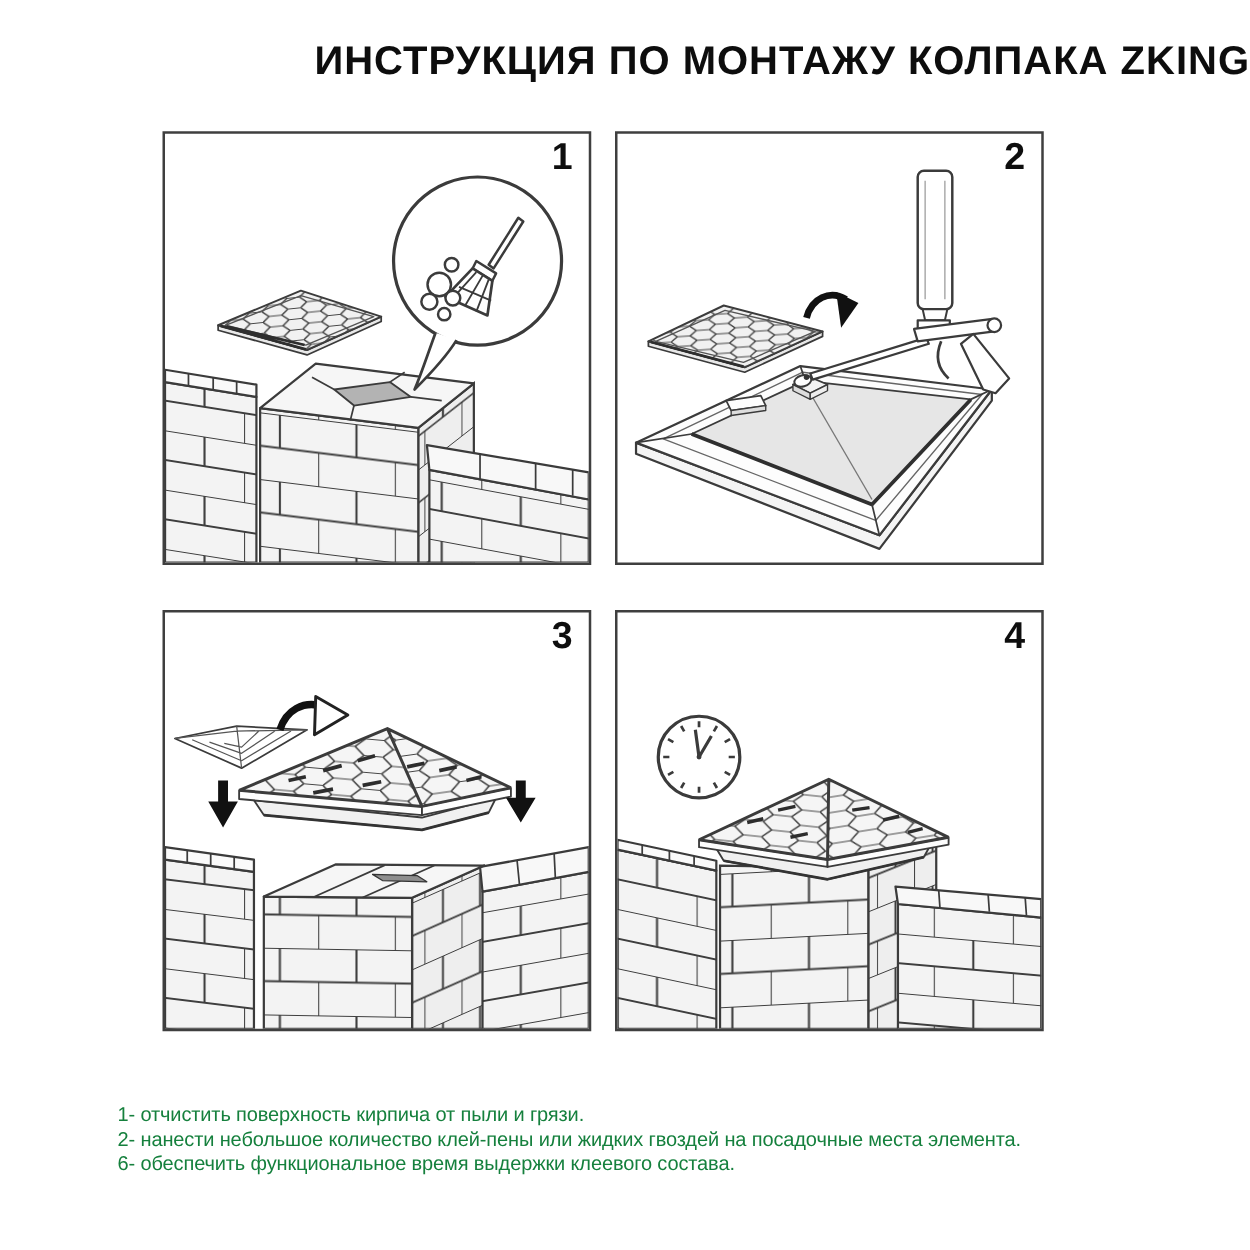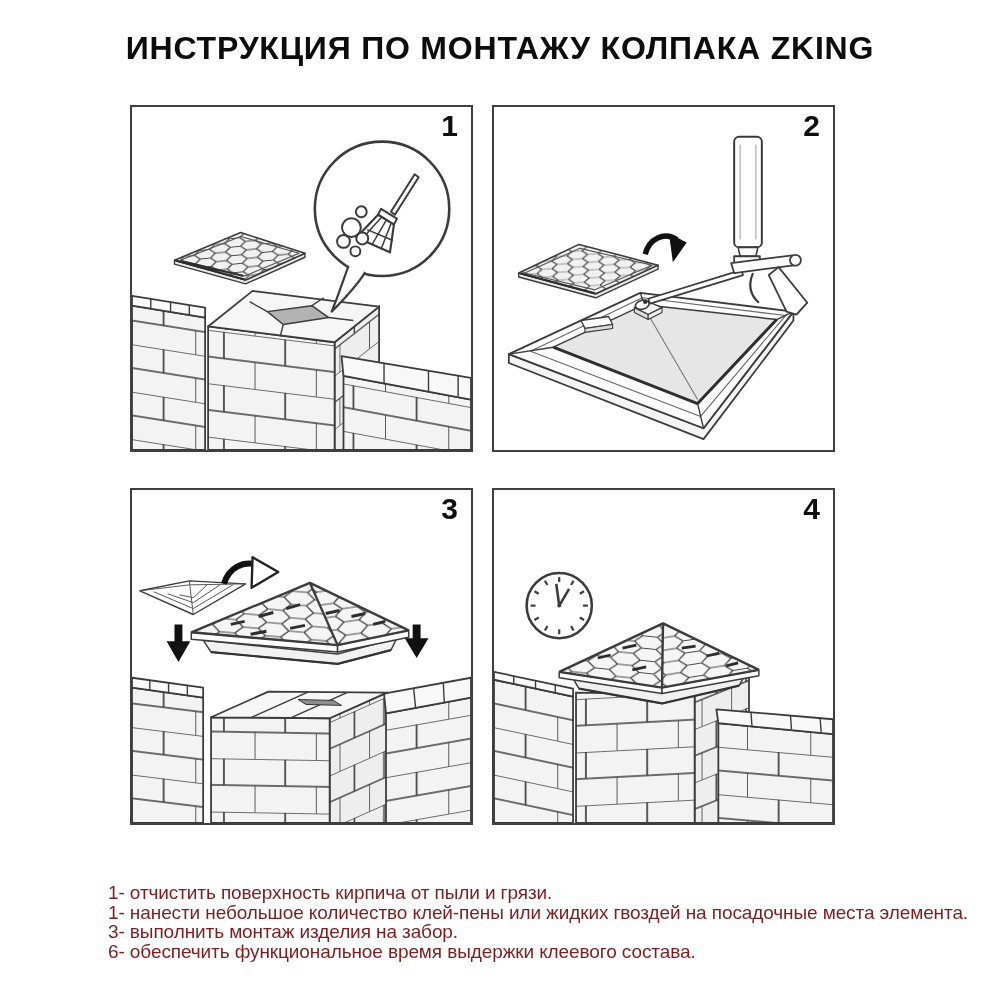--- a/index.html
+++ b/index.html
@@ -1,28 +1,28 @@
 <!DOCTYPE html>
 <html><head>
 <meta charset="utf-8">
 <style>
   html,body{margin:0;padding:0;background:#ffffff;}
   .page{position:relative;width:1000px;height:1000px;background:#fff;
         font-family:"Liberation Sans",sans-serif;overflow:hidden;}
-  .title{position:absolute;top:30px;left:0;right:0;margin:0;text-align:center;
+  .title{position:absolute;top:30px;left:0;right:0;margin:0;text-align:right;
          font-size:32px;font-weight:700;letter-spacing:.8px;color:#0d0d0d;}
   .panel{position:absolute;border:2px solid #3f3f3f;background:#fff;box-sizing:border-box;}
   .p1{left:130px;top:105px;width:343px;height:347px;}
   .p2{left:492px;top:105px;width:343px;height:347px;}
   .p3{left:130px;top:488px;width:343px;height:337px;}
   .p4{left:492px;top:488px;width:343px;height:337px;}
   .panel svg{display:block;width:100%;height:100%;}
   .num{position:absolute;top:2px;right:13px;font-size:30px;font-weight:700;color:#0e0e0e;}
-  .instructions{position:absolute;left:108px;top:883px;width:860px;
-                font-size:19px;line-height:19.5px;color:#7f1d1d;letter-spacing:-0.1px;}
+  .instructions{position:absolute;left:94px;top:883px;width:860px;
+                font-size:16px;line-height:19.5px;color:#15803d;letter-spacing:-0.1px;}
   .instructions .line{white-space:nowrap;}
 </style>
 </head>
 <body>
 
 <div class="page">
 
   <h1 class="title">ИНСТРУКЦИЯ ПО МОНТАЖУ КОЛПАКА ZKING</h1>
 
   <section class="panel p1">
@@ -320,18 +320,17 @@
         <path d="M105,170 L118,167 M130,160 L144,157 M140,182 L154,179 M190,160 L204,158 M215,168 L228,165 M235,178 L247,175" stroke="#2d2d2d" stroke-width="2.8" fill="none"></path>
         <path d="M66,184 L171,135 L268,182 M171,135 L170,200 M66,184 L170,200 L268,182" fill="none" stroke="#3b3b3b" stroke-width="2.4"></path>
         <path d="M86,201 L170,216 L248,198" fill="none" stroke="#333333" stroke-width="2.2"></path>
       </g>
     </svg>
     <div class="num">4</div>
   </section>
 
   <div class="instructions">
     <div class="line">1- отчистить поверхность кирпича от пыли и грязи.</div>
-    <div class="line">1- нанести небольшое количество клей-пены или жидких гвоздей на посадочные места элемента.</div>
-    <div class="line">3- выполнить монтаж изделия на забор.</div>
+    <div class="line">2- нанести небольшое количество клей-пены или жидких гвоздей на посадочные места элемента.</div>
     <div class="line">6- обеспечить функциональное время выдержки клеевого состава.</div>
   </div>
 
 </div>
 
 </body></html>

